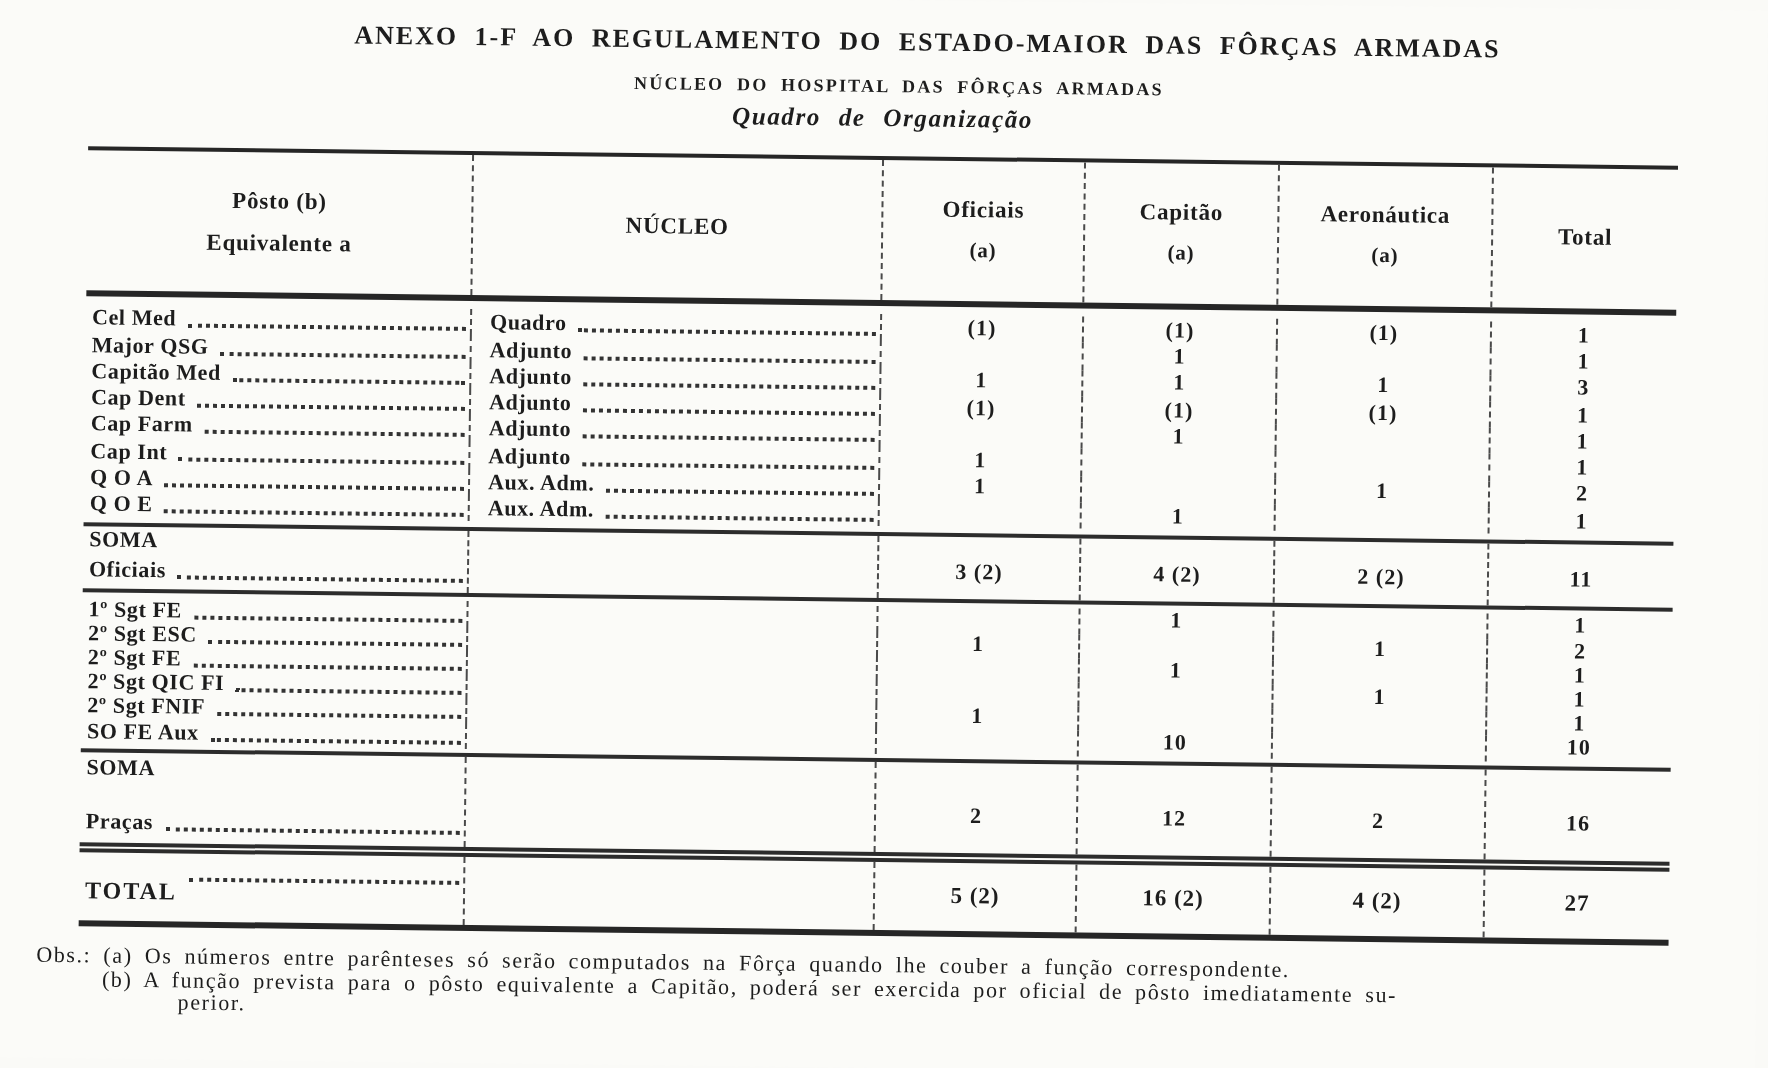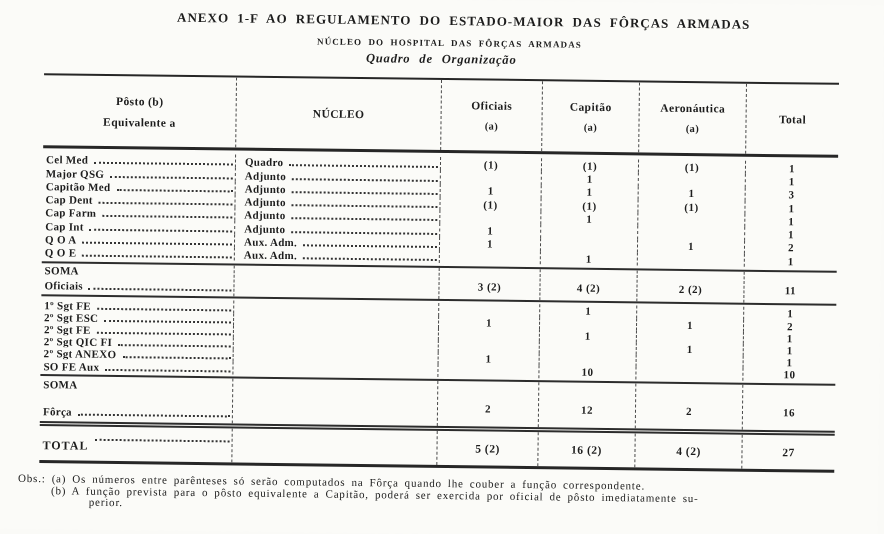--- a/index.html
+++ b/index.html
@@ -269,21 +269,21 @@
             <div class="leader"></div>
           </div>
           <div class="c txt funcao"></div>
           <div class="c num"></div>
           <div class="c num"></div>
           <div class="c num">1</div>
           <div class="c num">1</div>
         </div>
         <div class="grid row">
           <div class="c txt posto">
-            <div class="lbl">2º Sgt ANEXO</div>
+            <div class="lbl">2º Sgt FNIF</div>
             <div class="leader"></div>
           </div>
           <div class="c txt funcao"></div>
           <div class="c num">1</div>
           <div class="c num"></div>
           <div class="c num"></div>
           <div class="c num">1</div>
         </div>
         <div class="grid row">
           <div class="c txt posto">
@@ -297,21 +297,21 @@
           <div class="c num">10</div>
         </div>
       </div>
 
     <div class="rl"></div>
 
     <div class="grid row soma soma-p">
       <div class="c posto">
         <span class="lbl">SOMA</span>
         <span class="l2">
-          <span class="lbl">Fôrça</span>
+          <span class="lbl">Praças</span>
           <span class="leader"></span>
         </span>
       </div>
       <div class="c"></div>
       <div class="c num">2</div>
       <div class="c num">12</div>
       <div class="c num">2</div>
       <div class="c num">16</div>
     </div>
 

